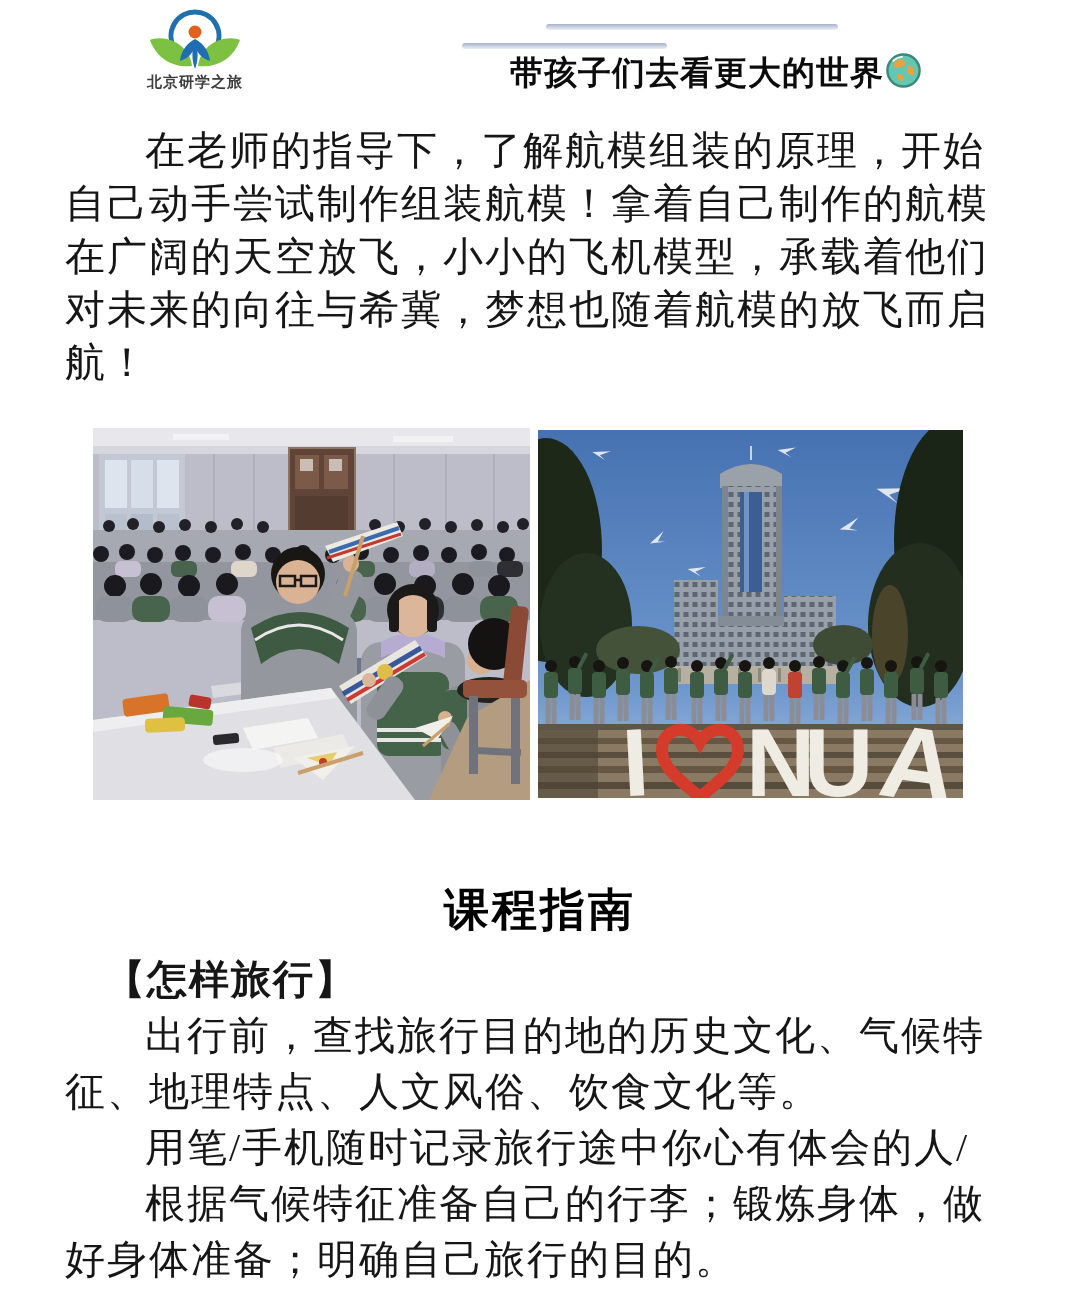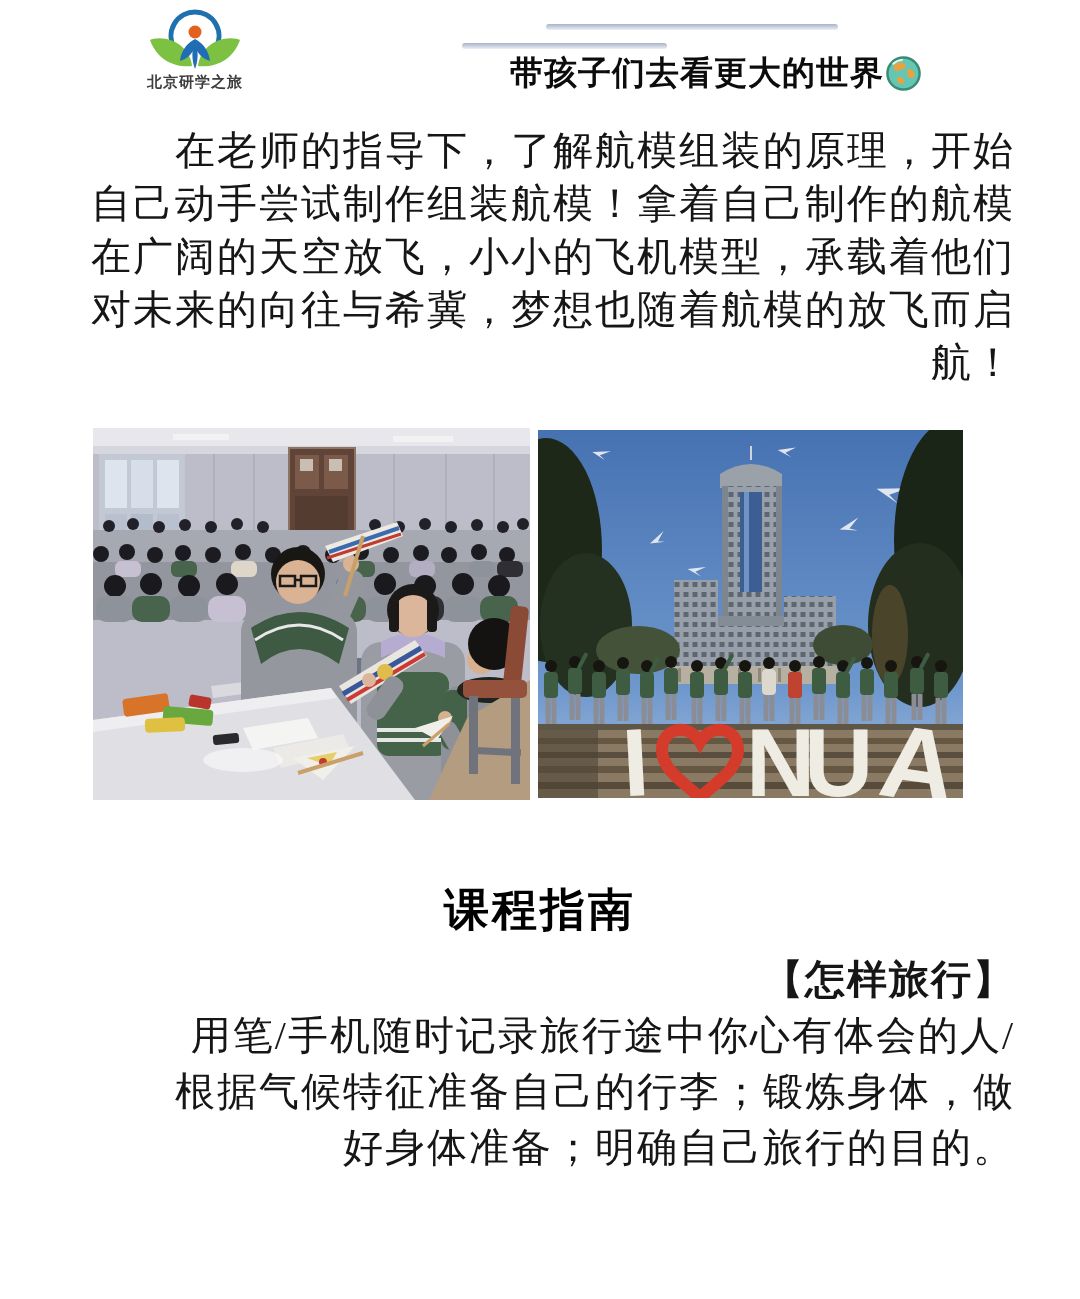--- a/index.html
+++ b/index.html
@@ -25,30 +25,30 @@
     color:#3d3d3d;white-space:nowrap;
   }
   .streak{
     position:absolute;height:6px;border-radius:3px;
     background:linear-gradient(to bottom,#a9b3c8 0%,#c6cede 45%,#edf0f6 100%);
   }
   .streak-1{left:546px;top:24px;width:292px;}
   .streak-2{left:462px;top:43px;width:205px;}
   .slogan{
     position:absolute;left:510px;top:51px;
-    display:flex;align-items:center;
+    display:flex;align-items:flex-start;
     font-size:33px;font-weight:700;color:#0c0c0c;
     letter-spacing:1px;white-space:nowrap;
   }
   .globe{width:39px;height:39px;flex:0 0 auto;}
   
   .bodytext{
     position:absolute;left:65px;width:950px;
     font-size:40px;color:#161616;letter-spacing:2px;
-    text-align:right;
+    text-align:left;
   }
   #intro{top:124px;line-height:53px;}
   #guide{top:952px;line-height:56px;}
   .bodytext p{margin:0;}
   .indent2{text-indent:2em;}
   .indent1{text-indent:1em;font-weight:bold;}
   
   .photos{
     position:absolute;left:93px;top:428px;width:894px;height:372px;
     display:flex;gap:8px;
@@ -387,15 +387,16 @@
         <text x="342" y="370" font-size="104" textLength="82" lengthAdjust="spellingAndGlyphs" transform="rotate(8 380 340)">A</text>
       </g>
     </svg>
   </div>
 </div>
 
 <div class="section-title">课程指南</div>
 
 <div id="guide" class="bodytext">
   <p class="indent1">【怎样旅行】</p>
+  <p class="indent2">出行前，查找旅行目的地的历史文化、气候特征、地理特点、人文风俗、饮食文化等。</p>
   <p class="indent2">用笔/手机随时记录旅行途中你心有体会的人/</p>
   <p class="indent2">根据气候特征准备自己的行李；锻炼身体，做好身体准备；明确自己旅行的目的。</p>
 </div>
 
 </body></html>

